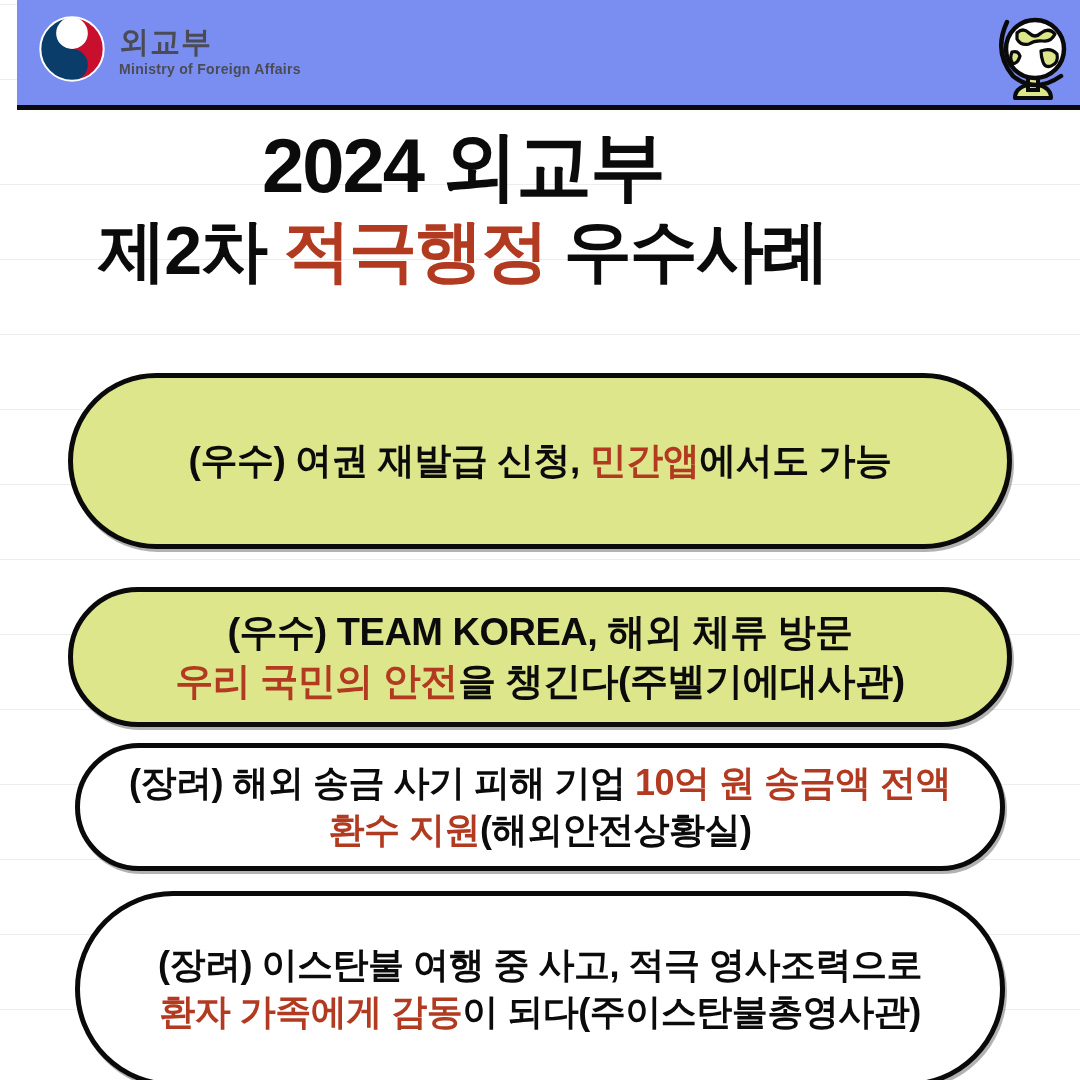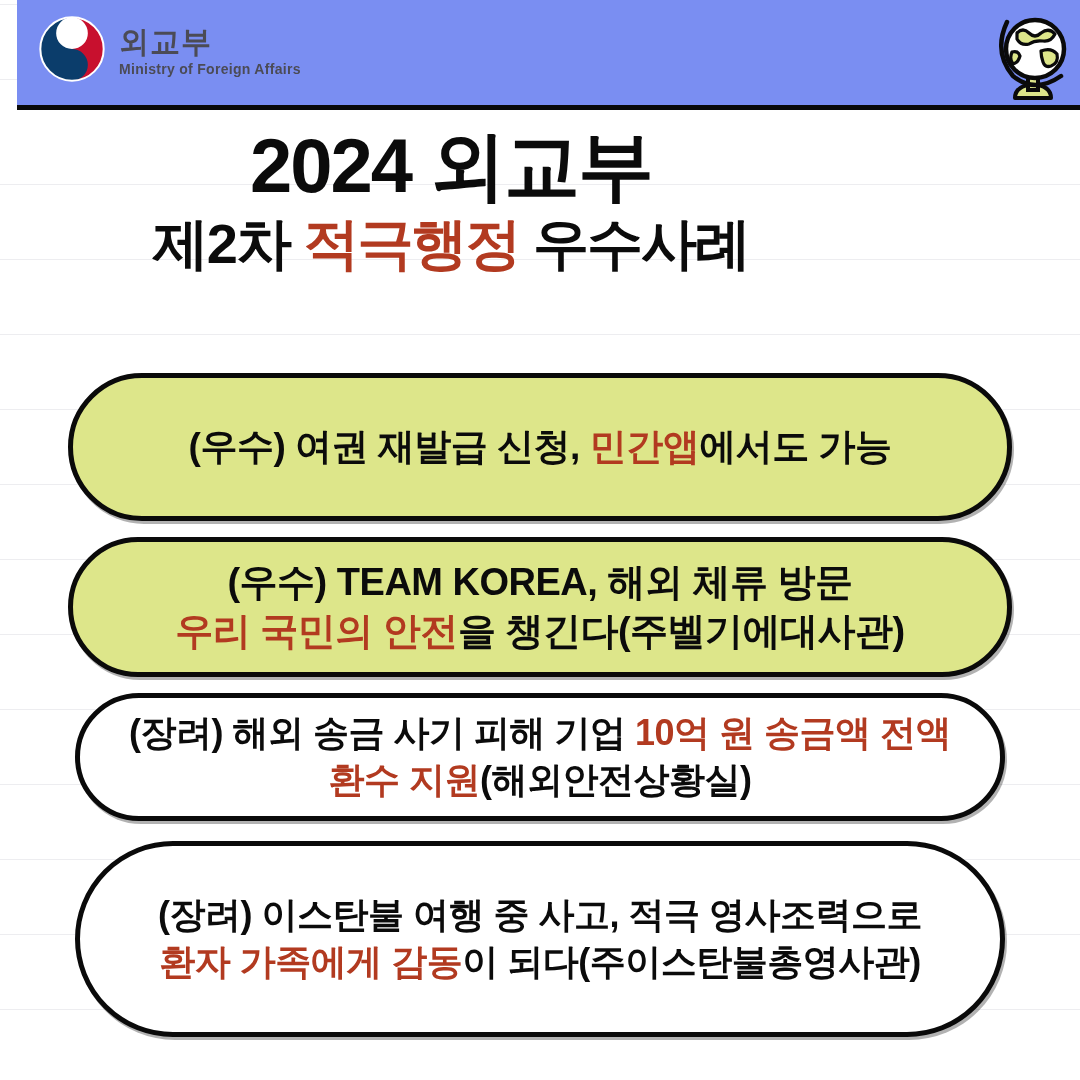--- a/index.html
+++ b/index.html
@@ -79,30 +79,31 @@
   }
 
   
   #title-block {
     position: absolute;
     top: 128px;
     left: 0;
     width: 902px;
     text-align: center;
     line-height: 1.0;
+    padding-left: 12px;
   }
   .title-line {
     font-size: 78px;
     font-weight: 900;
     color: #0b0b0b;
     letter-spacing: -2px;
     white-space: nowrap;
   }
   .title-line.l1 { font-size: 76px; margin-bottom: 12px; }
-  .title-line.l2 { font-size: 56px; }
+  .title-line.l2 { font-size: 68px; }
   .hl-red { color: #b23a20; }
 
   
   #cards {
     position: absolute;
     top: 373px;
     left: 0;
     width: 1080px;
   }
   .card {
@@ -128,22 +129,22 @@
   .card-text {
     font-size: 37px;
     font-weight: 700;
     color: #0b0b0b;
     line-height: 1.30;
     padding: 0 34px;
     letter-spacing: -0.5px;
   }
   .card-text .hl-red { color: #b23a20; }
 
-  #card1 { height: 148px; }
-  #card2 { height: 140px; margin-top: 16px; }
+  #card1 { height: 176px; }
+  #card2 { height: 140px; margin-top: 38px; }
   #card3 { height: 128px; margin-top: 16px; }
   #card4 { height: 196px; margin-top: 20px; }
 
   #card2 .card-text { font-size: 38px; }
   #card3 .card-text { font-size: 36px; }
   #card4 .card-text { font-size: 36px; }
 </style>
 </head>
 <body>
 

